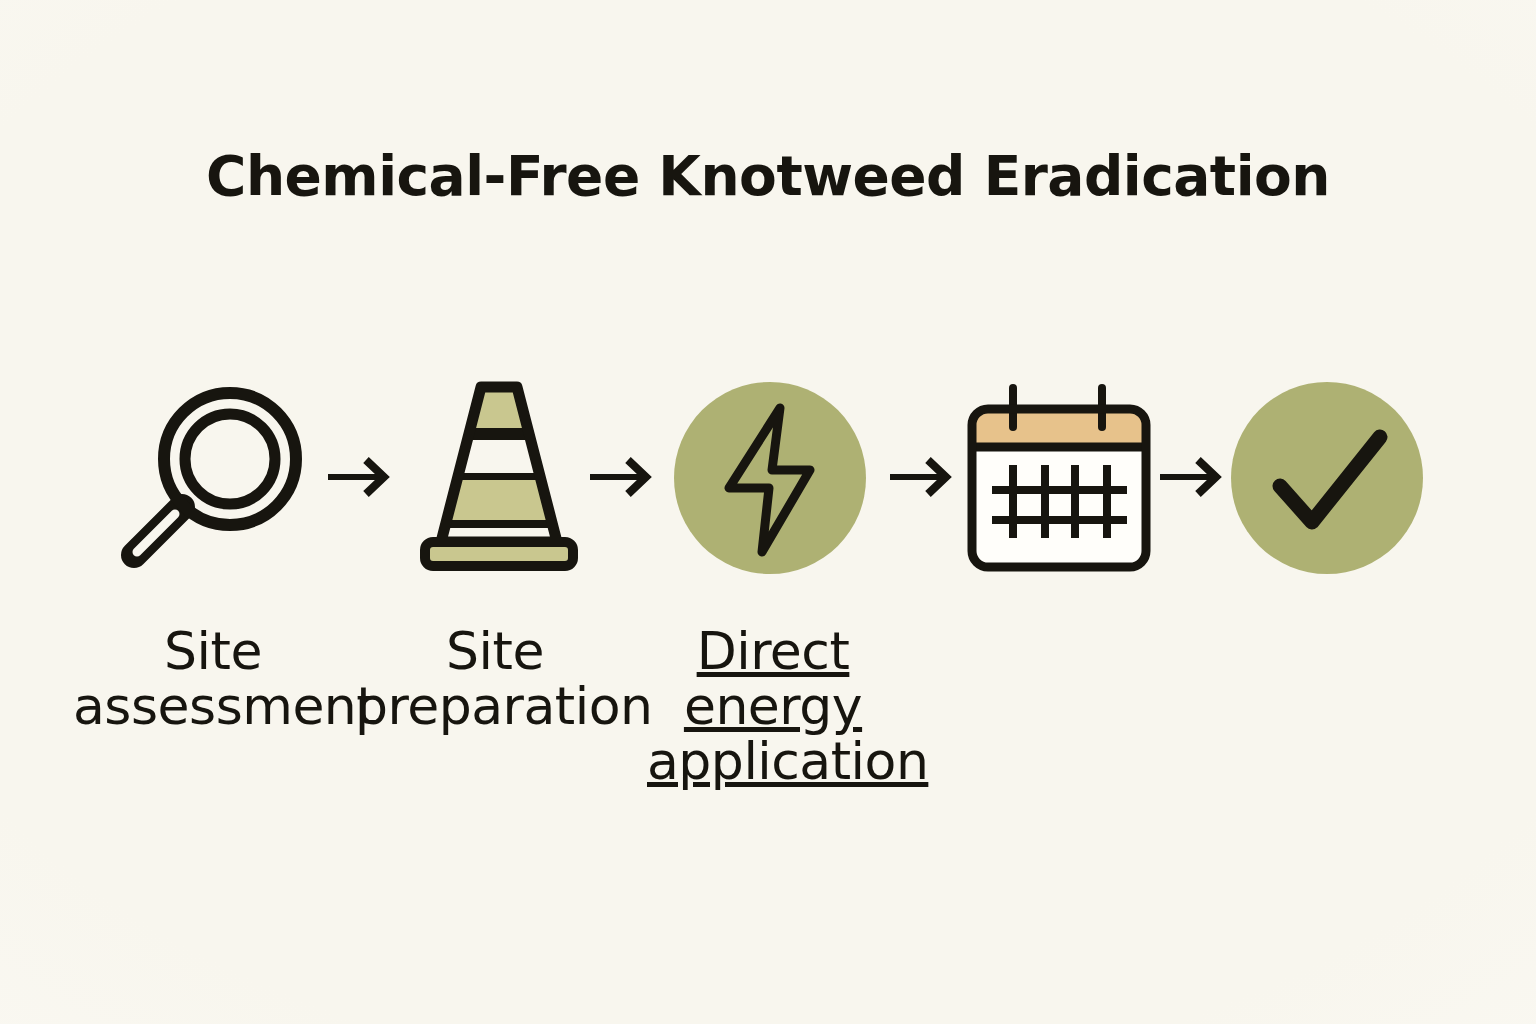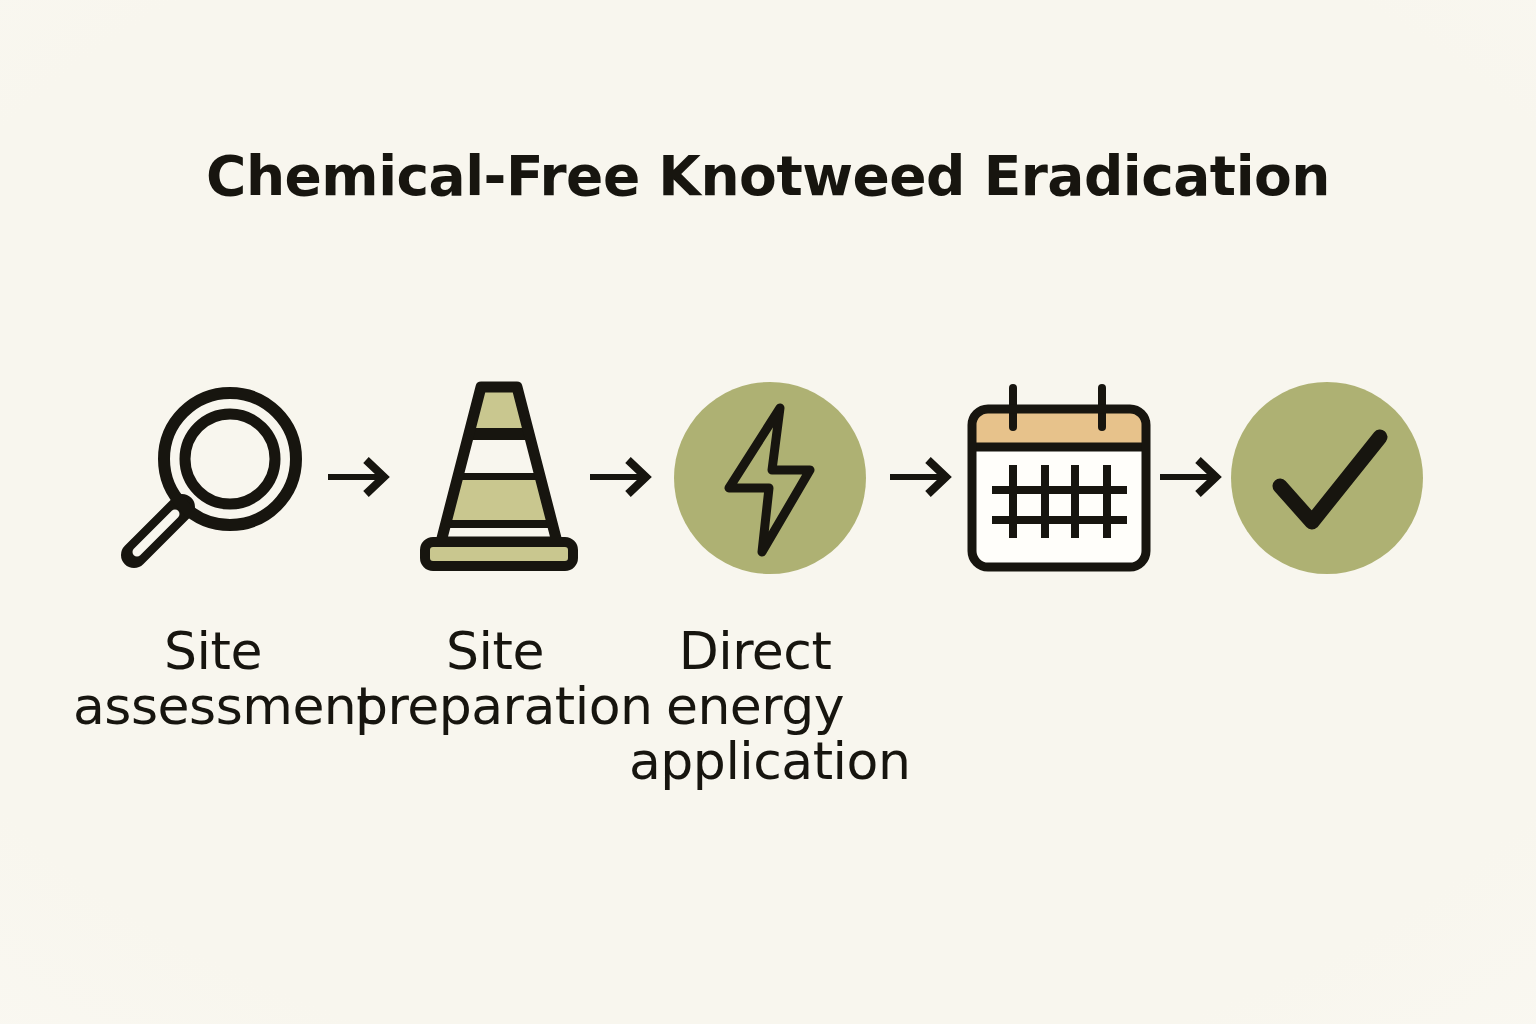--- a/index.html
+++ b/index.html
@@ -39,21 +39,21 @@
   #arrow-3{left:888px;}
   #arrow-4{left:1158px;}
   .label{
     position:absolute;top:624px;
     text-align:center;
     font-size:52px;line-height:55px;letter-spacing:-0.5px;
     color:var(--ink);
   }
   #label-1{left:73px;width:280px;}
   #label-2{left:355px;width:280px;}
-  #label-3{left:629px;width:252px;}
+  #label-3{left:647px;width:252px;text-decoration:underline;}
   #label-4{left:917px;width:280px;}
   #label-5{left:1177px;width:300px;}
 
   
   .ink-stroke{stroke:var(--ink);fill:none;}
   .bg-stroke{stroke:var(--bg);fill:none;}
   .ink-fill{fill:var(--ink);}
   .olive-fill{fill:var(--olive);}
   .khaki-fill{fill:var(--khaki);}
   .tan-fill{fill:var(--tan);}

